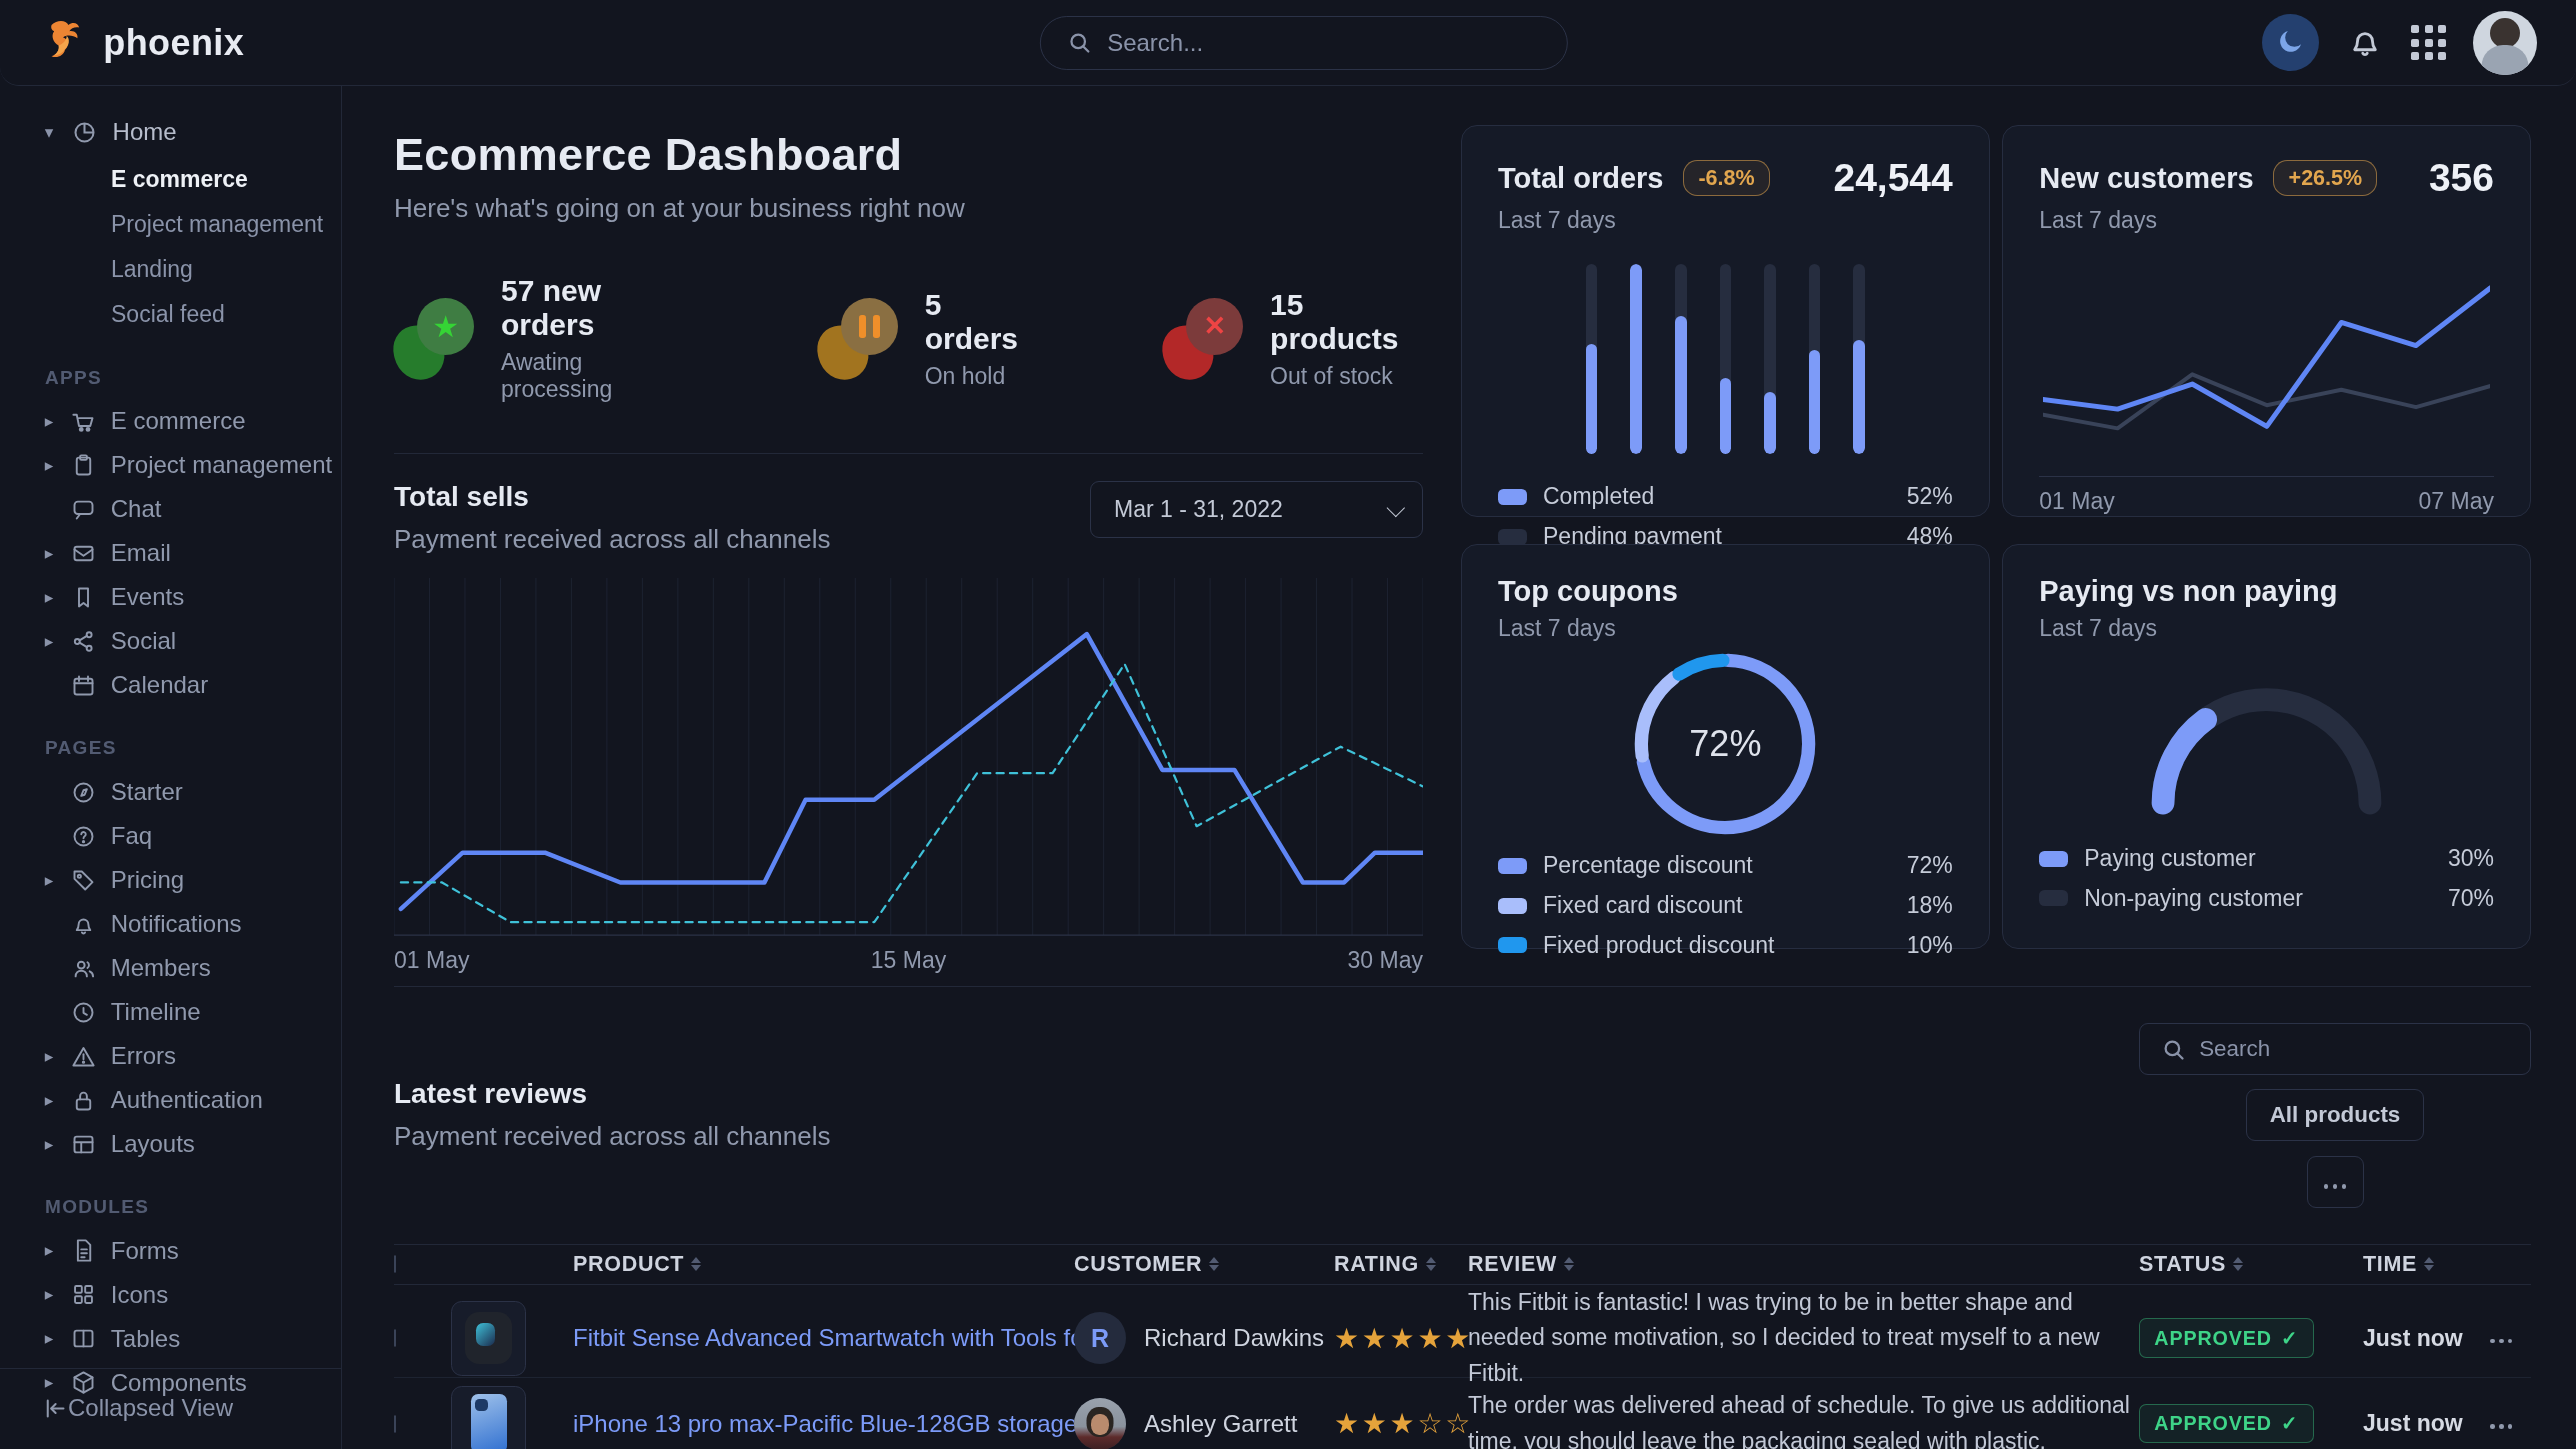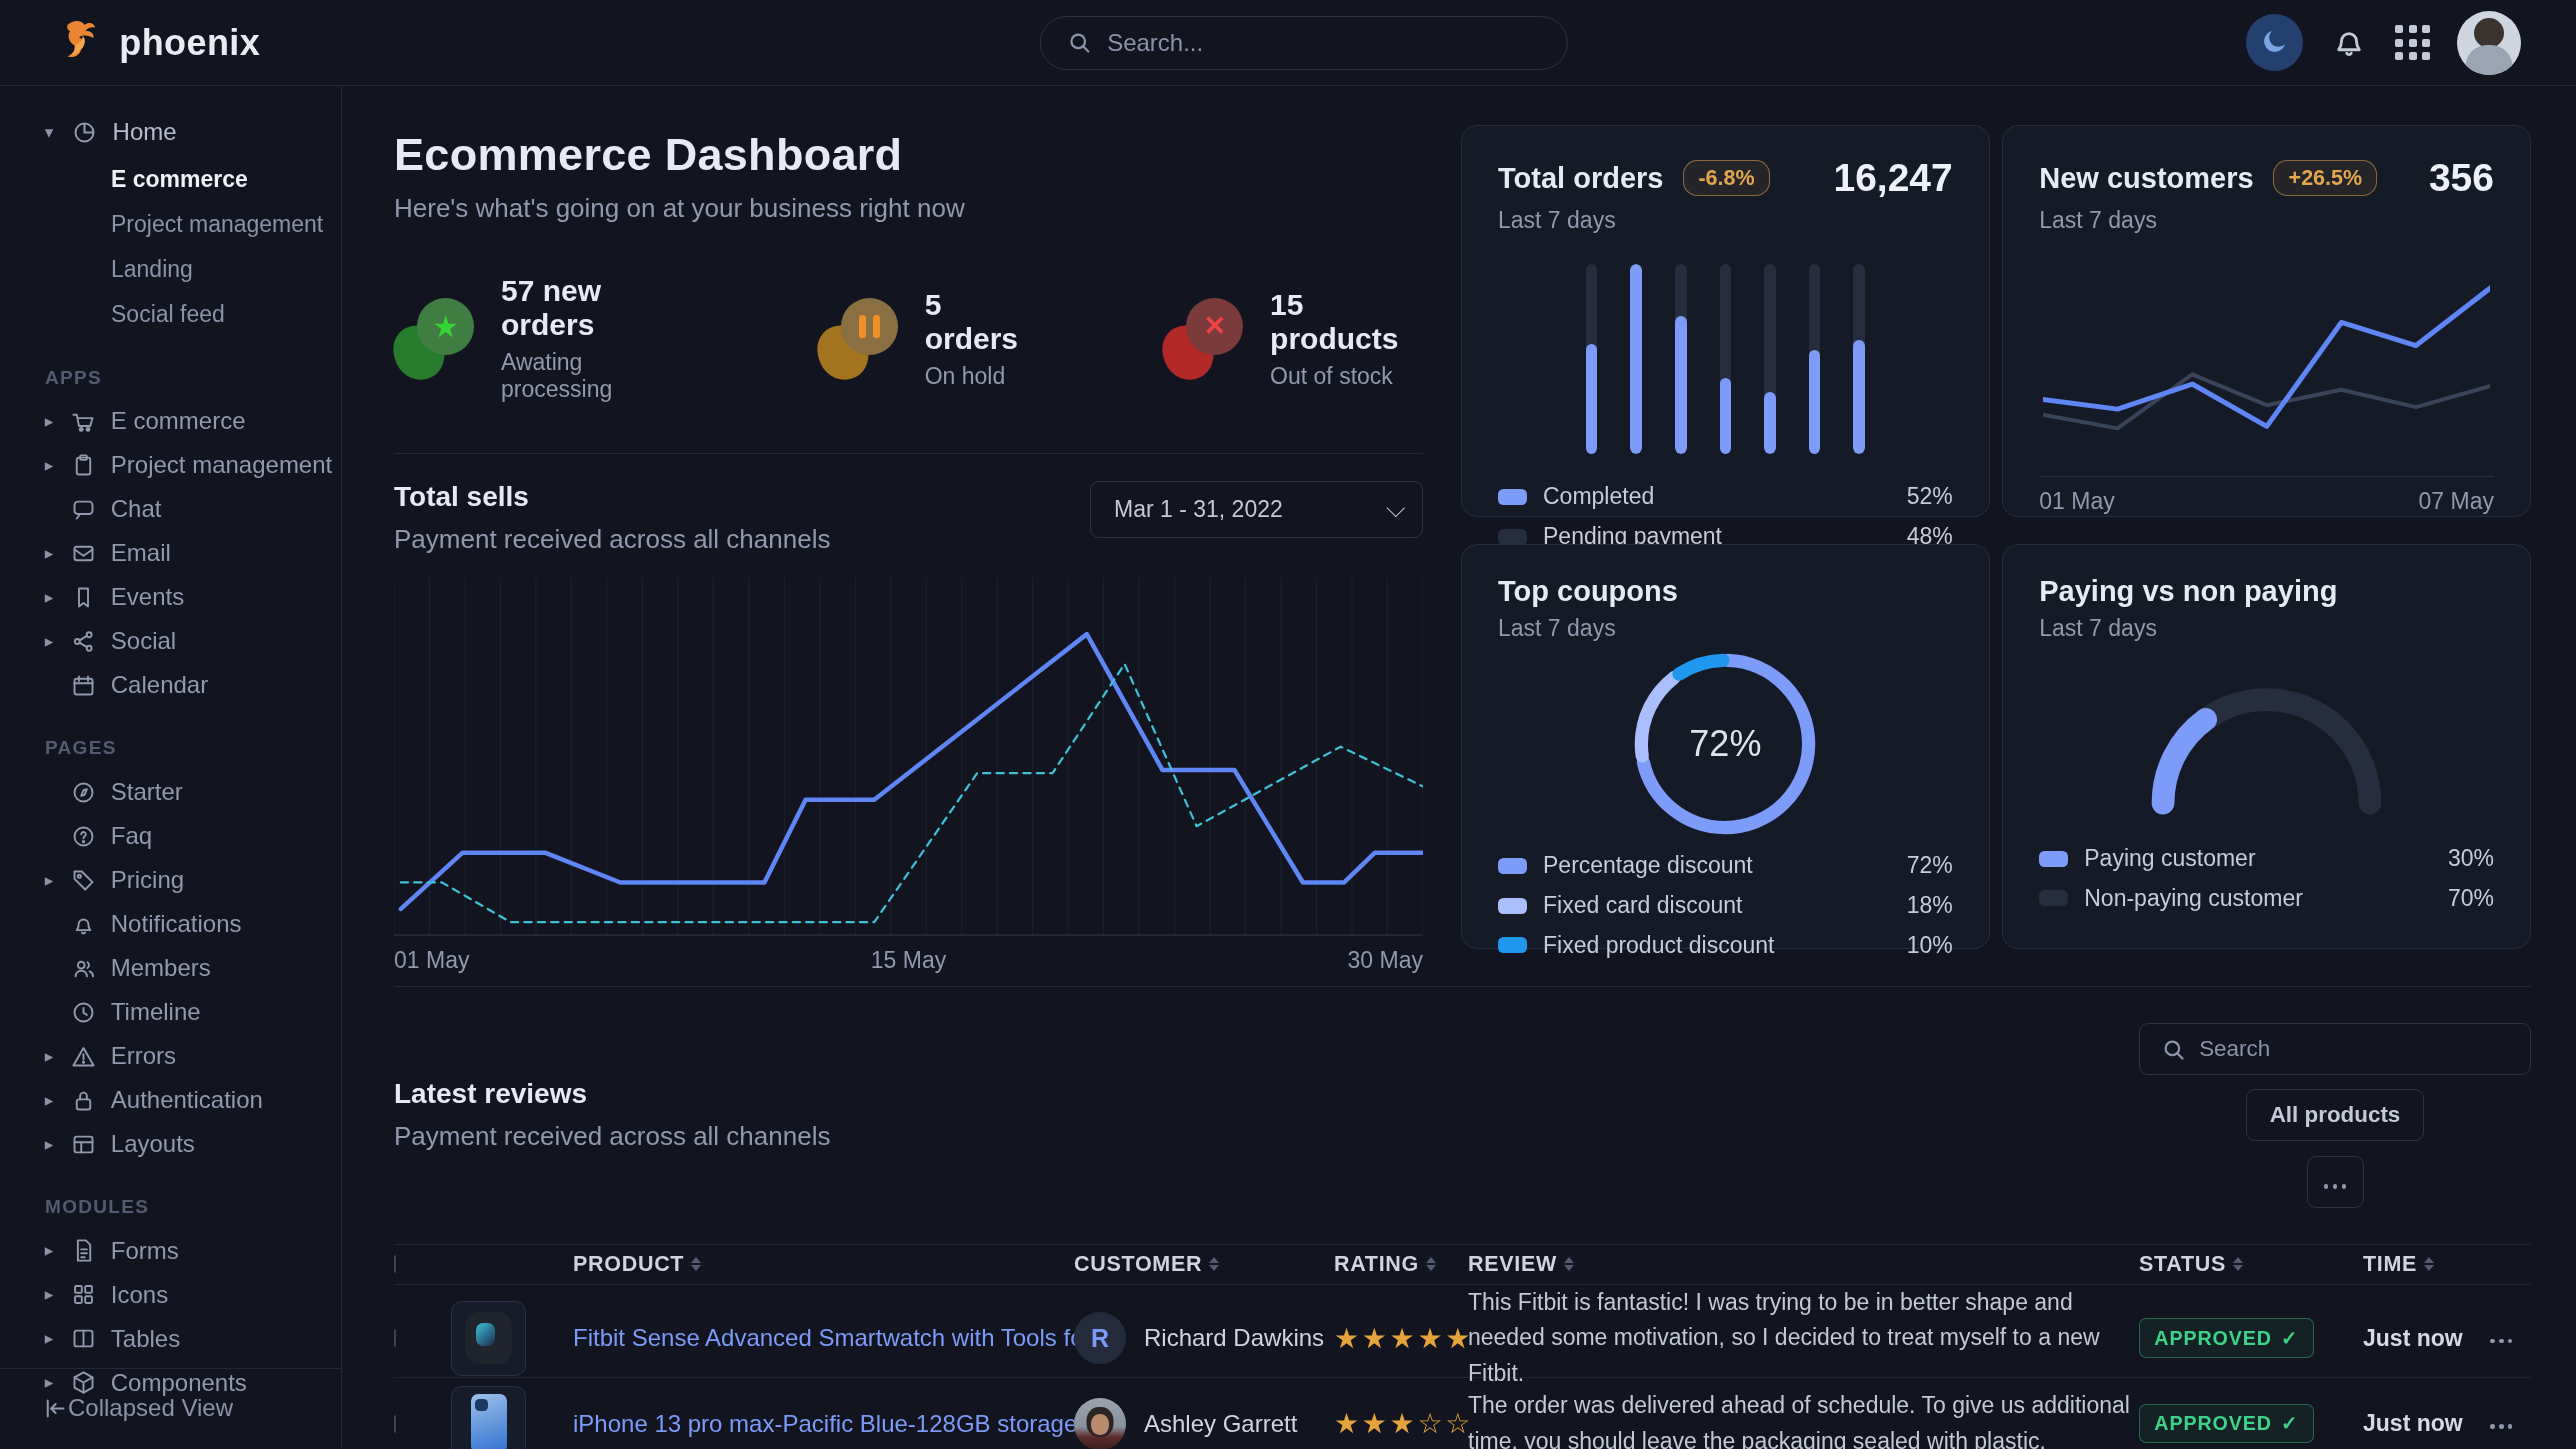--- a/index.html
+++ b/index.html
@@ -3,21 +3,21 @@
 <meta charset="utf-8">
 <style>
   * { margin:0; padding:0; box-sizing:border-box; }
   html,body { background:#0e1119; }
   body { width:2576px; height:1449px; overflow:hidden;
          font-family:"Liberation Sans", sans-serif; color:#e2e6ef; }
   .app { width:2576px; height:1449px; background:#12151f; display:flex; flex-direction:column; }
 
   
   .navbar { height:86px; flex:0 0 86px; display:flex; align-items:center;
-            padding:0 55px; border-bottom:0.9px solid #222838; position:relative; }
+            padding:0 39px; border-bottom:0.9px solid #222838; position:relative;border-radius:19px; }
   .brand { display:flex; align-items:center; gap:14.3px; }
   .brand-word { font-size:36px; font-weight:600; color:#e8ebf2; letter-spacing:0.4px; }
   .searchpill { position:absolute; left:50%; top:50%; transform:translate(-47%,-50%);
                 width:528px; height:54px; border:0.9px solid #2b3247; border-radius:29px;
                 display:flex; align-items:center; gap:14.3px; padding:0 25px; }
   .searchpill input { background:transparent; border:none; outline:none; color:#aeb5c5;
                       font-size:24px; width:100%; font-family:inherit; }
   .searchpill input::placeholder { color:#8a93a9; }
   .nav-actions { margin-left:auto; display:flex; align-items:center; gap:27px; }
   .moon-btn { width:57px; height:57px; border-radius:50%; background:#24406f;
@@ -571,21 +571,21 @@
             <span class="xl right">30 May</span>
           </div>
         </div>
 
         <div class="cards-grid">
 
           <div class="card">
             <div class="card-head">
               <span class="card-title">Total orders</span>
               <span class="pct-badge">-6.8%</span>
-              <span class="big-value">16,247</span>
+              <span class="big-value">24,544</span>
             </div>
             <div class="card-period">Last 7 days</div>
             <div class="bars-zone" id="orders-bars">
                 <div class="vbar" style="background: rgb(38, 45, 63);">
                   <i style="height: 58%; background: rgb(125, 155, 248);"></i>
                 </div>
                 <div class="vbar" style="background: rgb(38, 45, 63);">
                   <i style="height: 100%; background: rgb(125, 155, 248);"></i>
                 </div>
                 <div class="vbar" style="background: rgb(38, 45, 63);">

